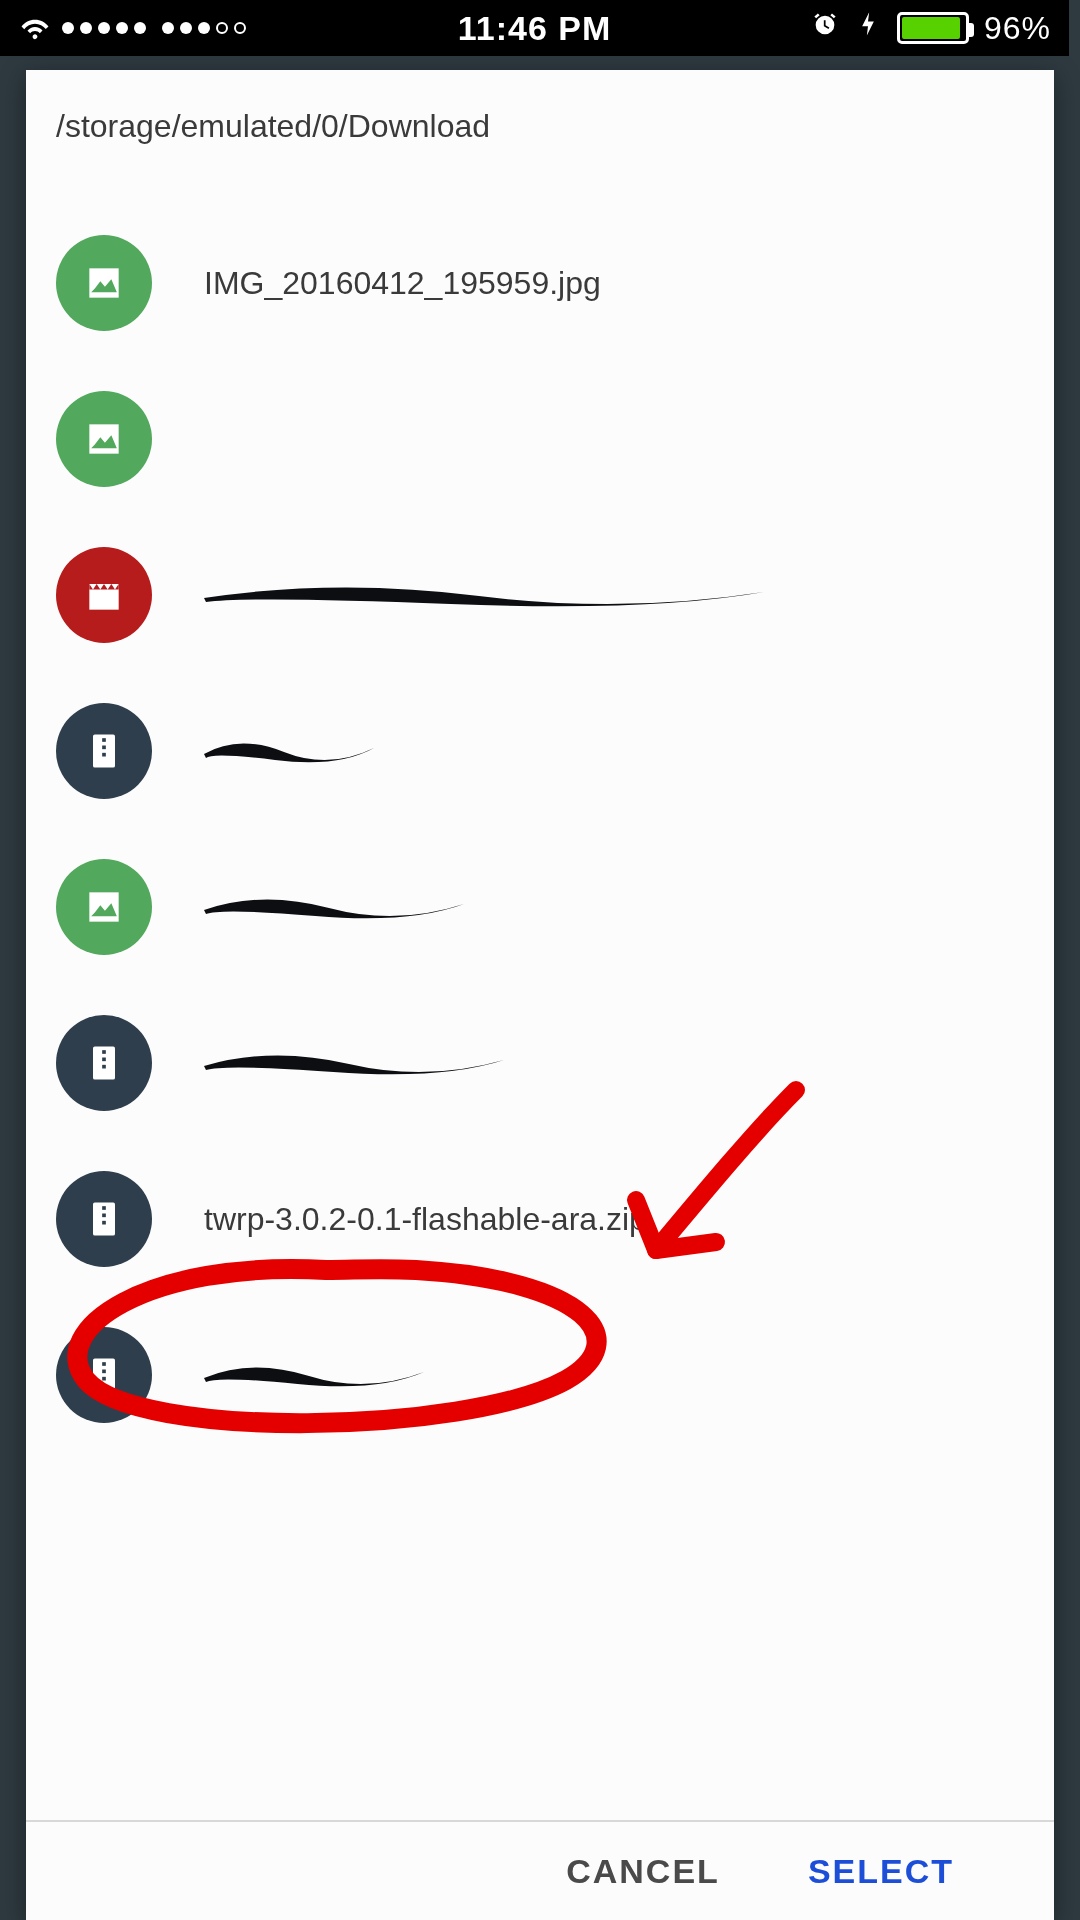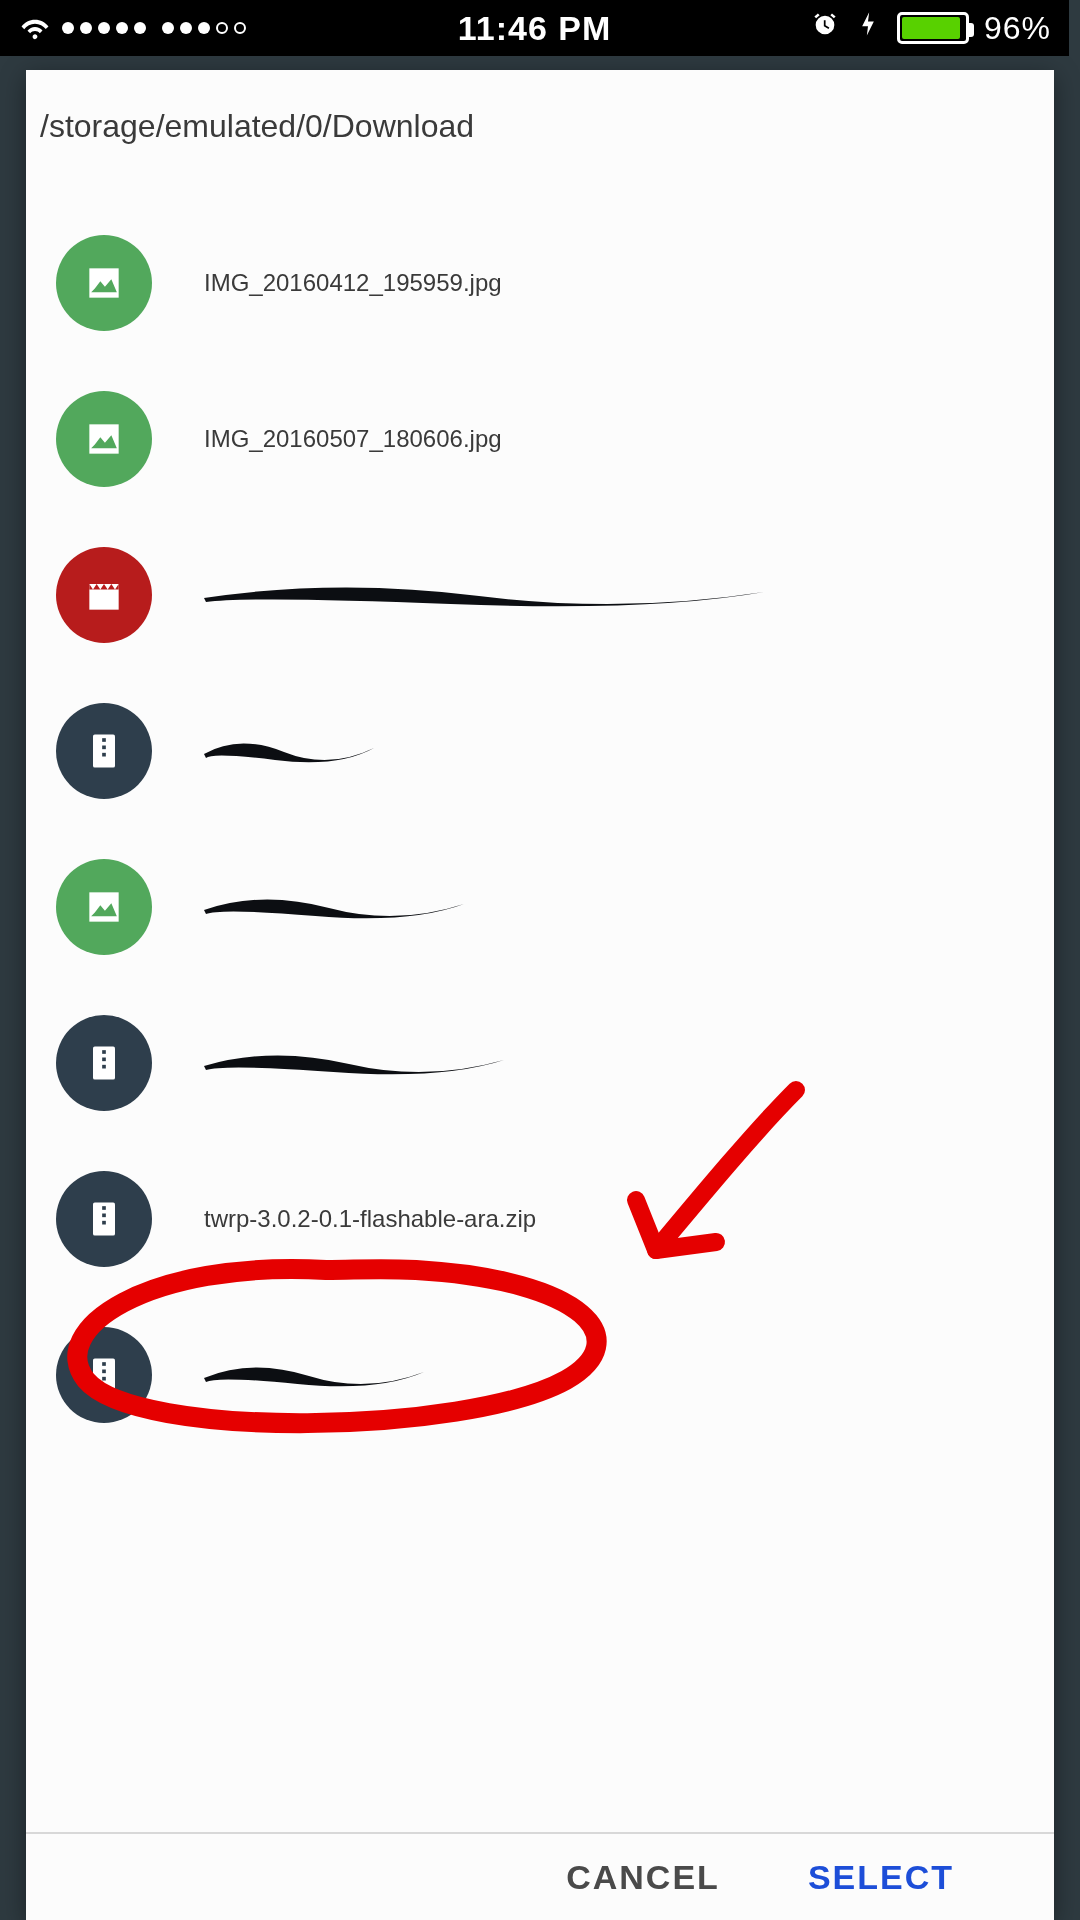--- a/index.html
+++ b/index.html
@@ -77,21 +77,21 @@
       right: 26px;
       bottom: 0;
       background: #fcfcfc;
       box-shadow: 0 6px 24px rgba(0,0,0,0.4);
       display: flex;
       flex-direction: column;
     }
     .modal-path {
       font-size: 32px;
       color: #3a3a3a;
-      padding: 38px 30px 60px 14px;
+      padding: 38px 30px 60px 30px;
     }
 
     .file-list {
       flex: 1;
       overflow: hidden;
     }
 
     .file-row {
       display: flex;
       align-items: center;
@@ -112,38 +112,38 @@
       margin-right: 52px;
     }
     .ic-green  { background:#52a85c; }
     .ic-red    { background:#b71c1c; }
     .ic-dark   { background:#2e3e4c; }
     .ic-olive  { background:#b5b229; }
 
     .icon-circle svg { width:44px; height:44px; fill:#fff; }
 
     .filename {
-      font-size: 24px;
+      font-size: 32px;
       color: #3a3a3a;
       white-space: nowrap;
       overflow: hidden;
     }
     .file-row.selected .filename { color:#2c2c2c; }
 
     
     .redact {
       position: relative;
       height: 30px;
       flex: none;
     }
     .redact svg { position:absolute; top:-24px; left:-10px; }
 
     
     .modal-footer {
-      height: 88px;
+      height: 100px;
       border-top: 2px solid #d8d8d8;
       display: flex;
       justify-content: flex-end;
       align-items: center;
       gap: 88px;
       padding-right: 100px;
     }
     .footer-btn {
       font-size: 34px;
       font-weight: 600;
@@ -216,21 +216,20 @@
         </div>
         <div class="filename">IMG_20160412_195959.jpg</div>
       </div>
       <div class="file-row">
         <div class="icon-circle ic-green">
           <svg viewBox="0 0 24 24">
             <path d="M4 4h16v16H4z" fill="#fff"></path>
             <path d="M7 15l3-4 2.5 3L16 10l3 7H5z" fill="#52a85c"></path>
           </svg>
         </div>
-        <div class="filename">IMG_20160507_180606.jpg</div>
       </div>
       <div class="file-row">
         <div class="icon-circle ic-red">
           <svg viewBox="0 0 24 24">
             <path fill="#fff" d="M4 6h16v14H4z"></path>
             <path fill="#b71c1c" d="M4 6l2 3 2-3 2 3 2-3 2 3 2-3 2 3 2-3v3H4z"></path>
           </svg>
         </div>
         <div class="redact" style="width: 570px;">
           <svg width="610" height="70">

